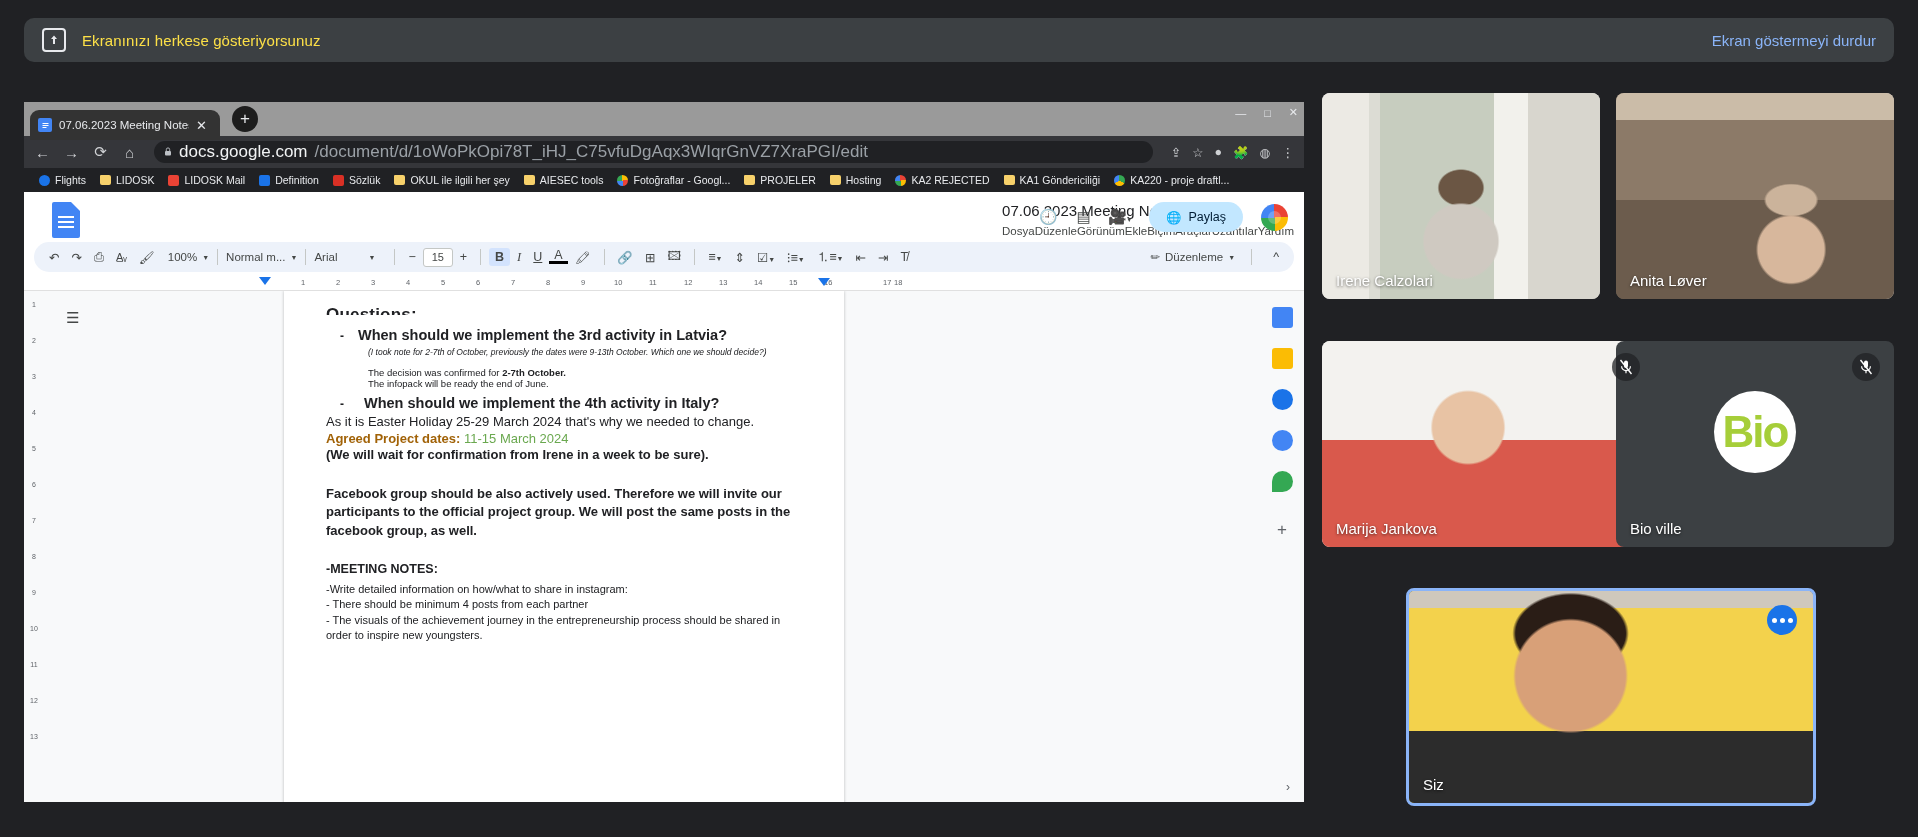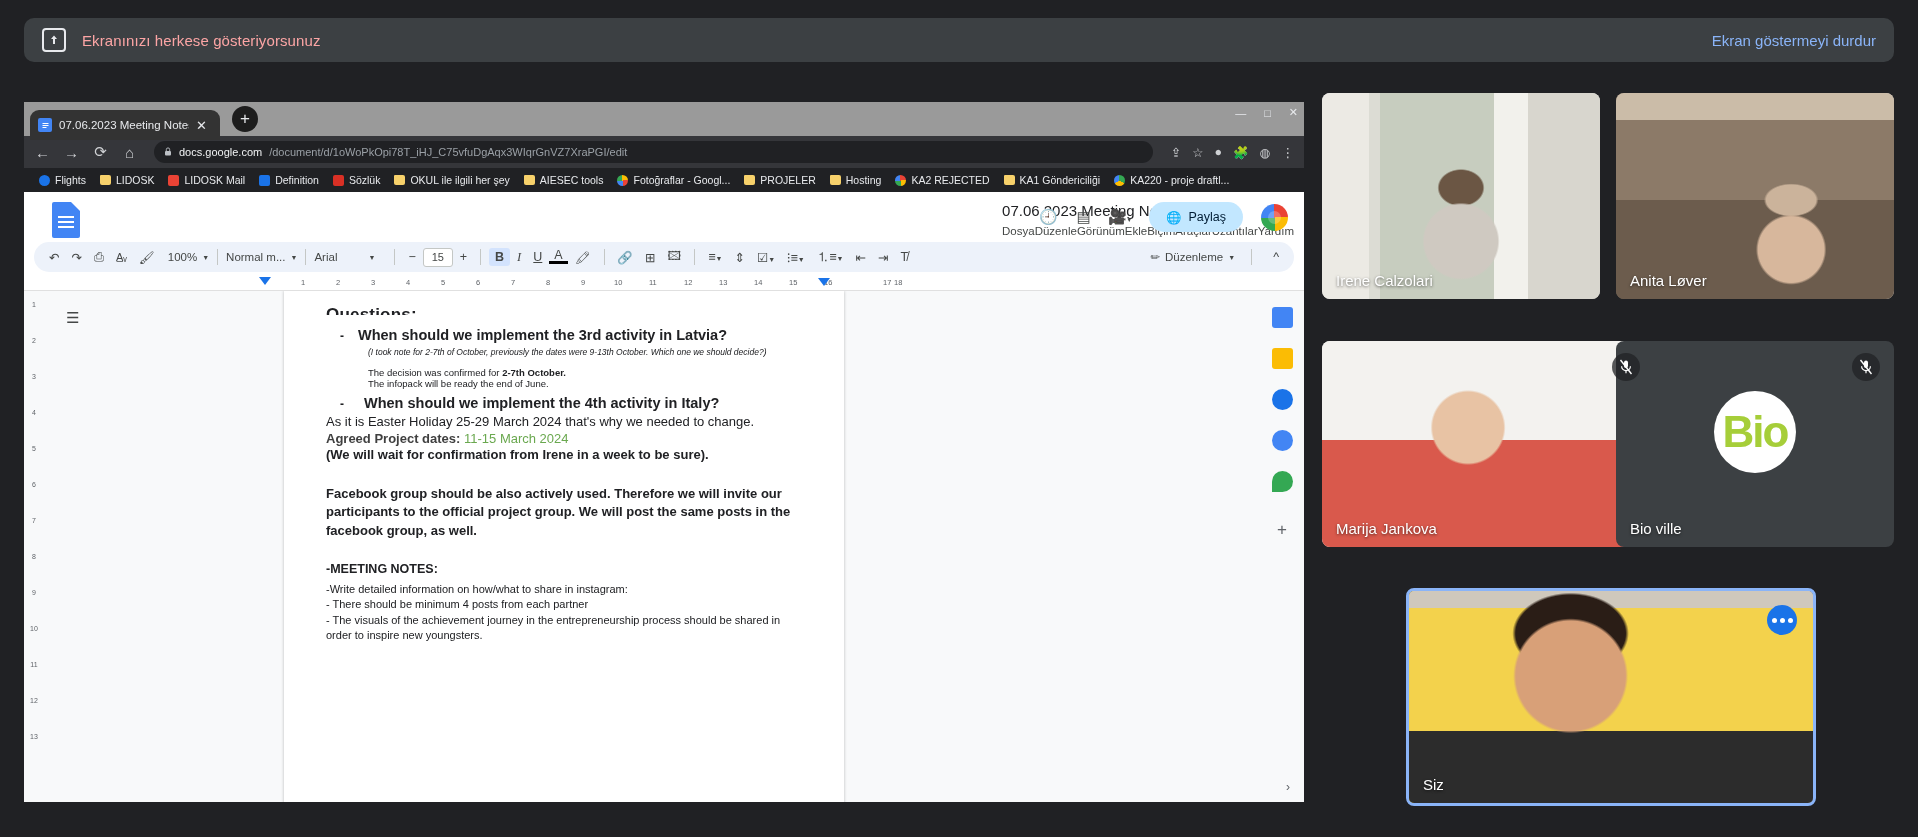--- a/index.html
+++ b/index.html
@@ -18,21 +18,21 @@
     background: #3c4043; border-radius: 10px;
     display: flex; align-items: center; justify-content: space-between;
     padding: 0 18px;
   }
   .share-left { display: flex; align-items: center; gap: 16px; }
   .share-icon-box {
     width: 24px; height: 24px; border: 2px solid #e8eaed; border-radius: 4px;
     display: flex; align-items: center; justify-content: center;
   }
   .share-icon-box svg { display:block; }
-  .share-text { color: #fca5a5; font-size: 15px; letter-spacing: .1px; }
+  .share-text { color: #fde047; font-size: 15px; letter-spacing: .1px; }
   .share-stop { color: #8ab4f8; font-size: 15px; cursor: pointer; margin-left: 43px; }
 
   
   .browser {
     position: absolute; left: 24px; top: 102px;
     width: 1280px; height: 700px;
     background: #ffffff;
     overflow: hidden;
   }
   
@@ -70,21 +70,21 @@
 
   
   .nav-bar {
     height: 32px; background: #35363a; display: flex; align-items: center;
     gap: 12px; padding: 0 10px;
   }
   .nav-btn { color: #cfd1d4; font-size: 15px; cursor: pointer; width: 17px; text-align:center;}
   .omnibox {
     flex: 1; height: 22px; background: #202124; border-radius: 11px;
     display: flex; align-items: center; gap: 7px; padding: 0 10px;
-    font-size: 11px; margin-left: 4px; margin-right: 6px;
+    font-size: 17px; margin-left: 4px; margin-right: 6px;
   }
   .omnibox .lock { color: #bdc1c6; font-size: 10px; }
   .url-strong { color: #f1f3f4; }
   .url-dim { color: #9aa0a6; }
   .nav-icons { display: flex; align-items: center; gap: 11px; }
   .nav-icons .ni { font-size: 12.5px; color: #cfd1d4; cursor: pointer; }
   .ext-red { color: #ea4335; font-size: 13px; }
   .ext-green { color: #b6d7a8; }
 
   
@@ -183,21 +183,21 @@
     height: 100%;
   }
   .q-head { font-size: 17px; font-weight: bold; letter-spacing: .2px; margin-bottom: 12px; overflow:hidden; height: 10px;}
   .bullet-line { display: flex; gap: 14px; align-items: baseline; margin-left: 14px; }
   .bullet-line .dash { font-weight: bold; font-size: 12px; }
   .q-bold { font-weight: bold; font-size: 14.5px; }
   .note-ital { font-style: italic; font-size: 8.5px; color: #202124; margin-left: 42px; margin-top: 4px; }
   .small-note { font-size: 9.5px; margin-left: 42px; }
   .small-note b { font-weight: bold; }
   .body-p { font-size: 13px; line-height: 1.42; margin-top: 2px; }
-  .green-bold { color: #404040; font-weight: bold; font-size: 13px; }
+  .green-bold { color: #a16207; font-weight: bold; font-size: 13px; }
   .green-norm { color: #6aa84f; font-size: 13px; }
   .bold-p { font-weight: bold; font-size: 13px; line-height: 1.42; }
   .mn-head { font-weight: bold; font-size: 12.5px; }
   .mn-line { font-size: 11px; line-height: 1.38; }
   .doc-scroll {
     position:absolute; right: 14px; top: 80px; width: 7px; height: 200px;
     background: #bdc1c6; border-radius: 4px; cursor: pointer;
   }
   .docs-sidebar {
     position: absolute; right: 0; top: 0; width: 44px; height: 100%;

